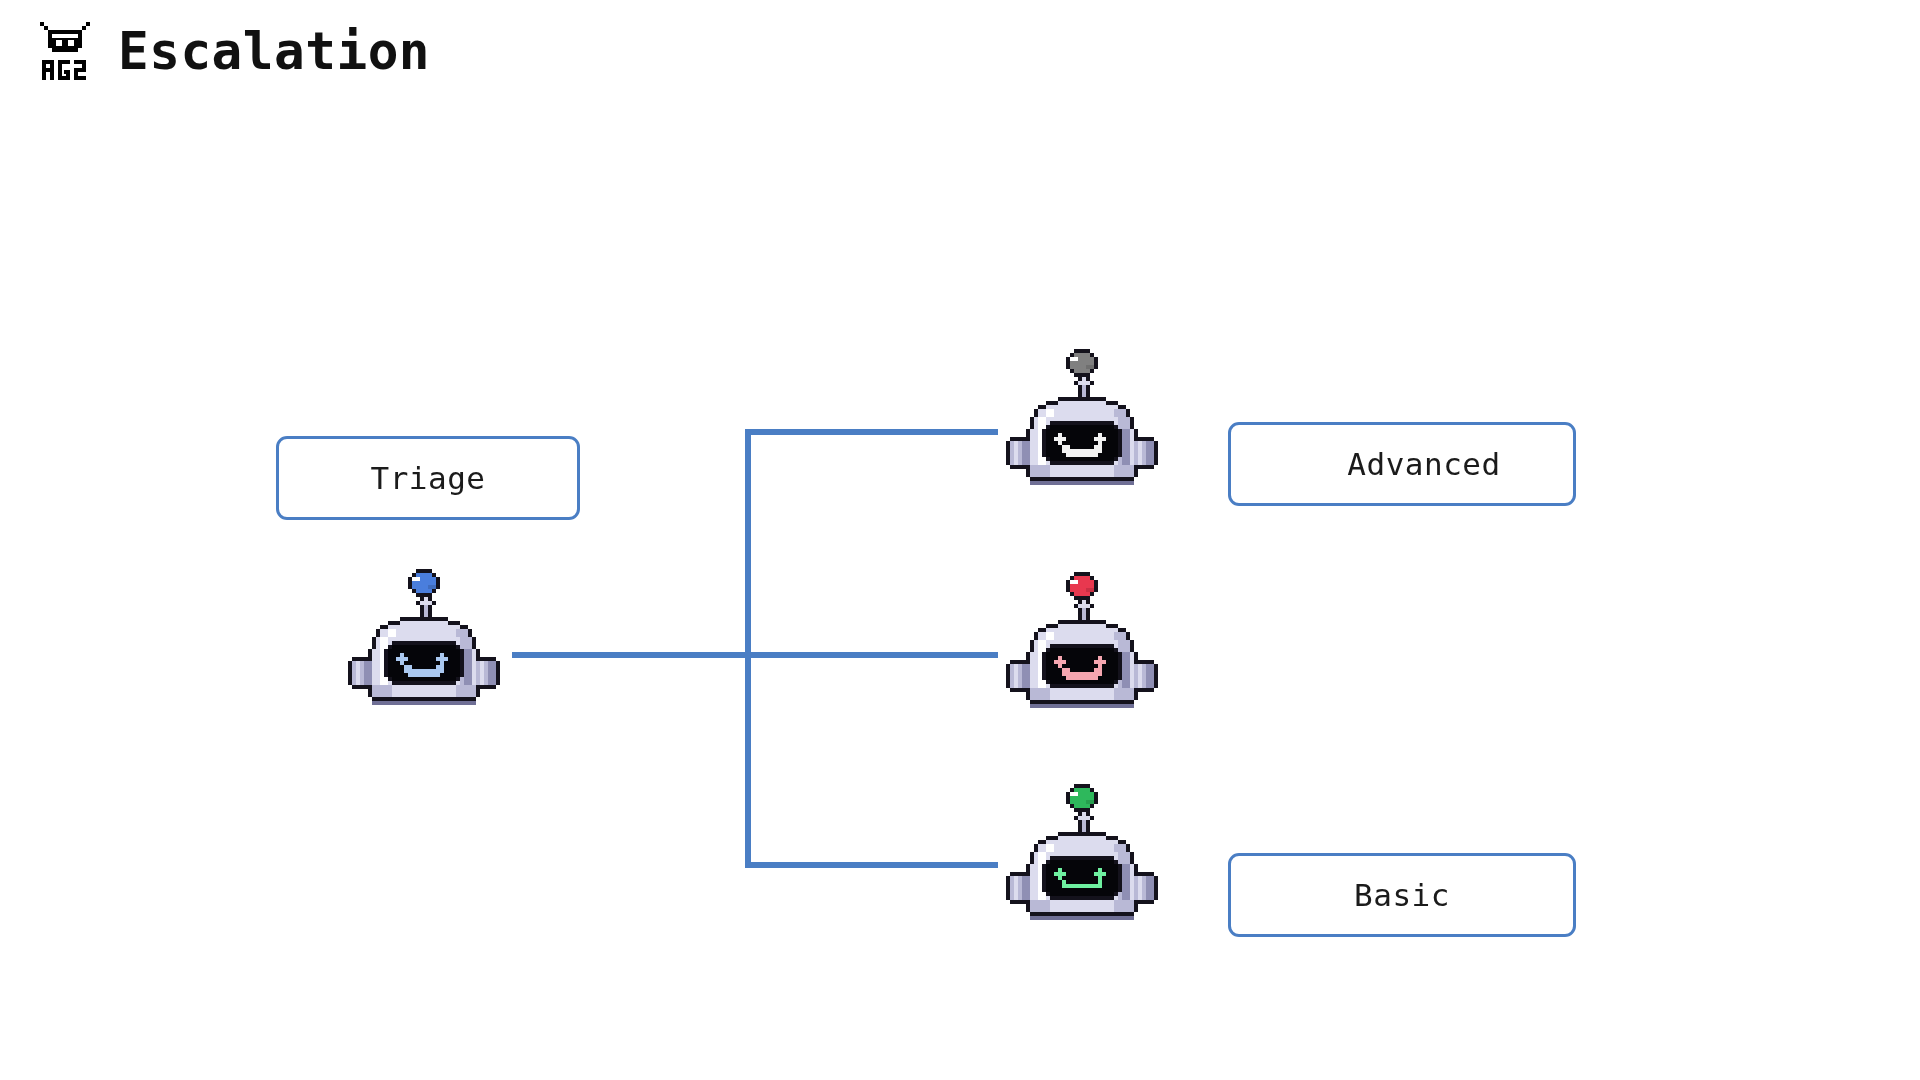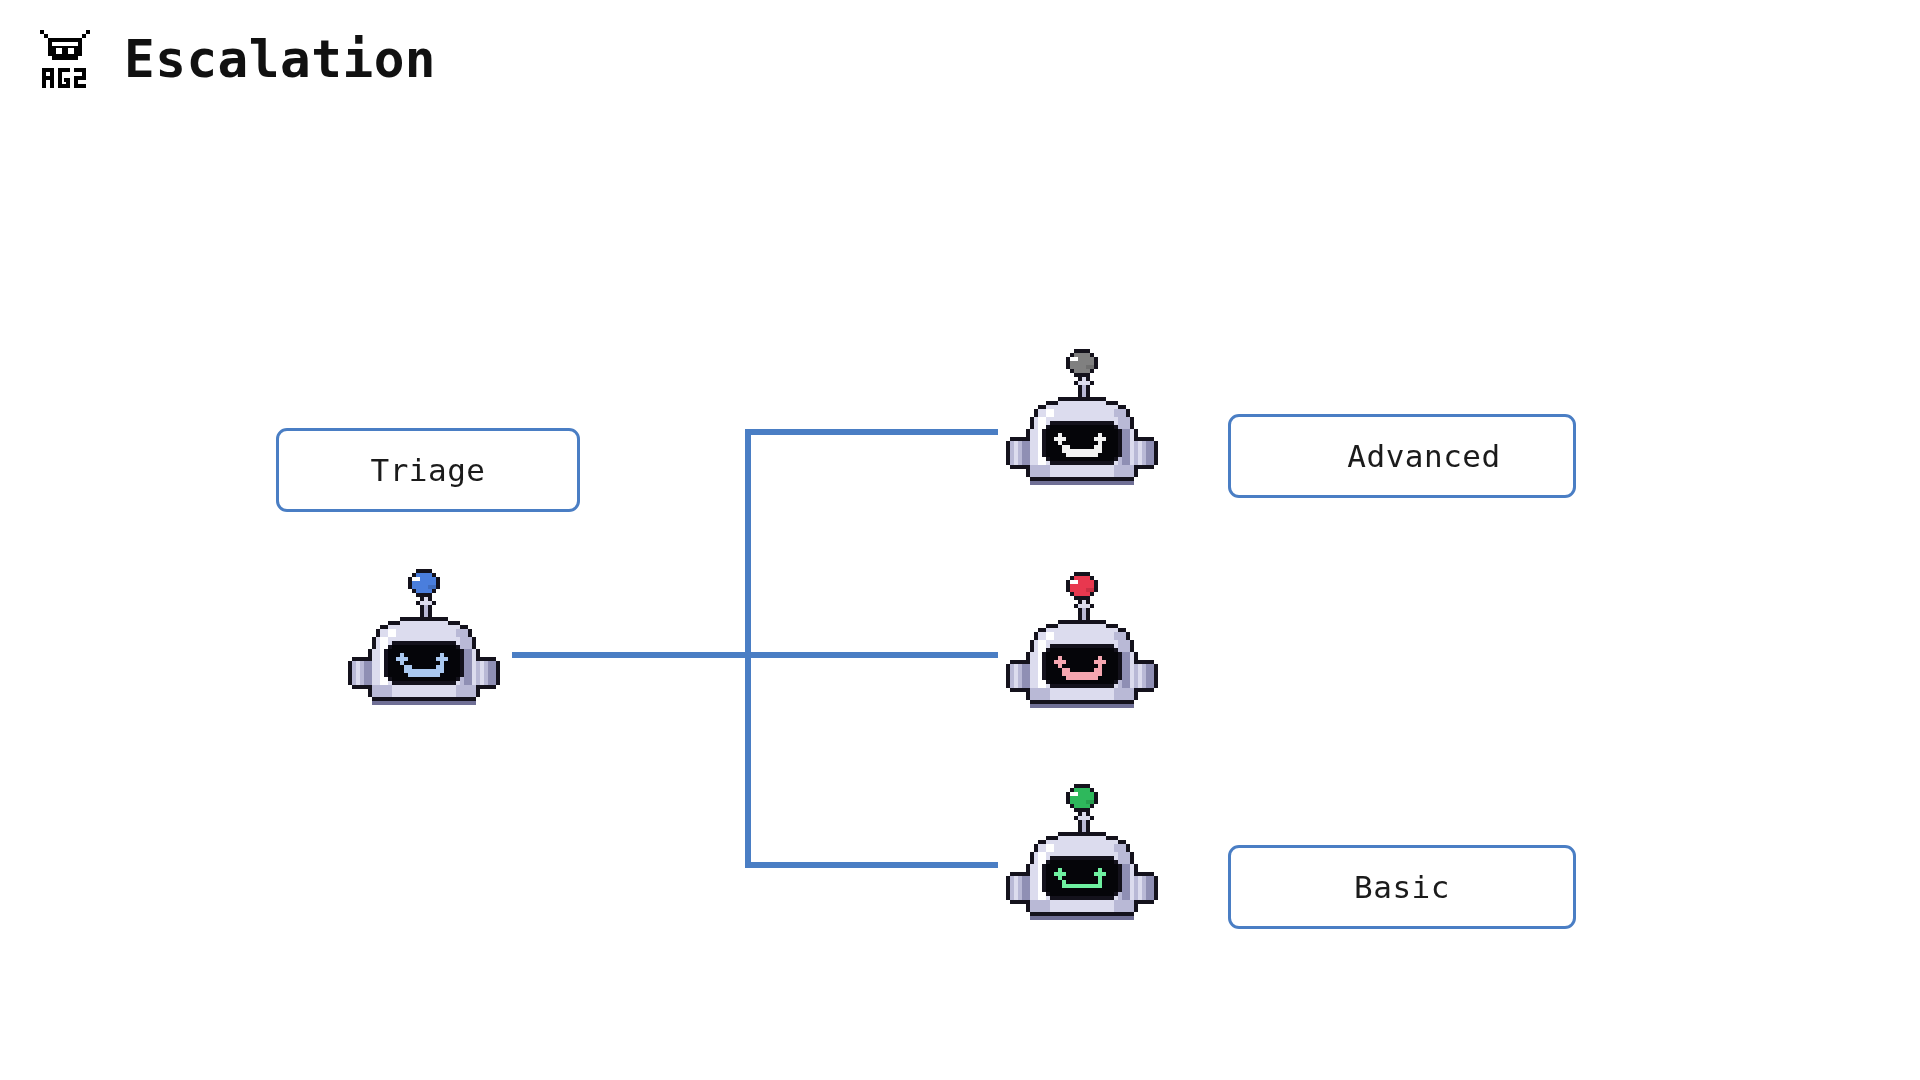--- a/index.html
+++ b/index.html
@@ -19,24 +19,24 @@
     position: relative;
     width: 1920px;
     height: 1080px;
     background: #ffffff;
   }
 
   
   #header {
     position: absolute;
     left: 34px;
-    top: 26px;
+    top: 18px;
     display: flex;
     align-items: center;
-    gap: 28px;
+    gap: 22px;
   }
   #logo-mark {
     width: 62px;
     height: 66px;
     display: block;
     image-rendering: pixelated;
     flex: 0 0 auto;
   }
   #page-title {
     font-family: "DejaVu Sans Mono", "Liberation Mono", monospace;
@@ -81,20 +81,21 @@
     border: 3px solid #4a7ec4;
     border-radius: 11px;
     display: flex;
     align-items: center;
     justify-content: center;
     font-family: "DejaVu Sans Mono", "Liberation Mono", monospace;
     font-size: 31px;
     color: #1b1b1b;
     letter-spacing: 0.5px;
     white-space: nowrap;
+    margin-top: 8px;
   }
   #node-triage {
     left: 276px;
     top: 428px;
     width: 304px;
     height: 84px;
   }
   #node-advanced {
     left: 1228px;
     top: 414px;

